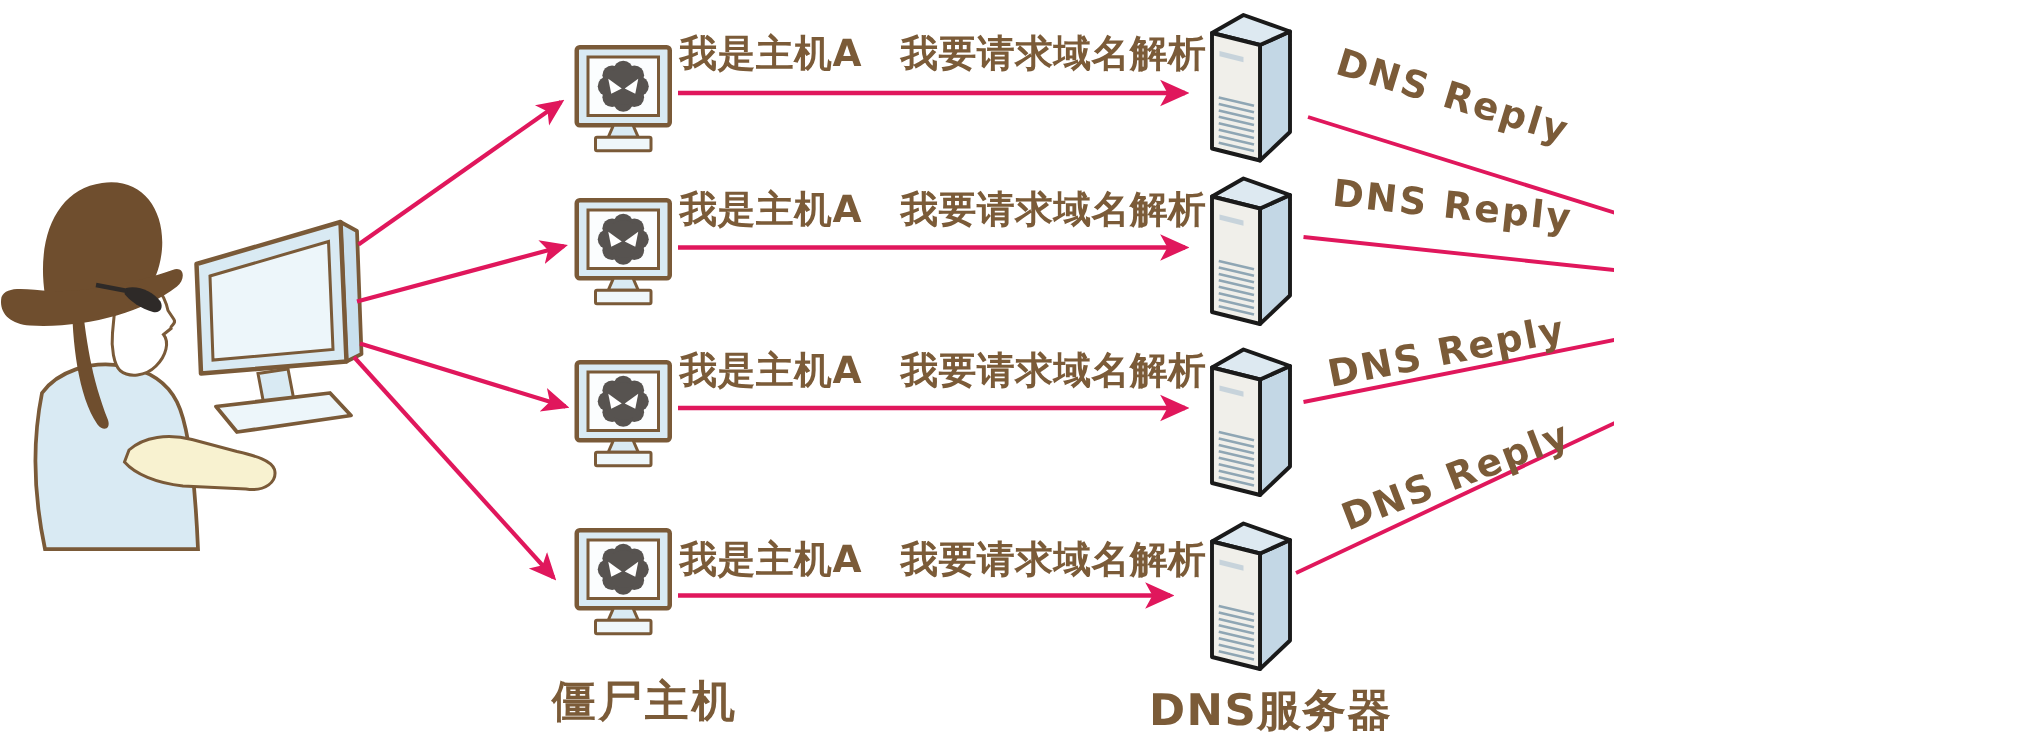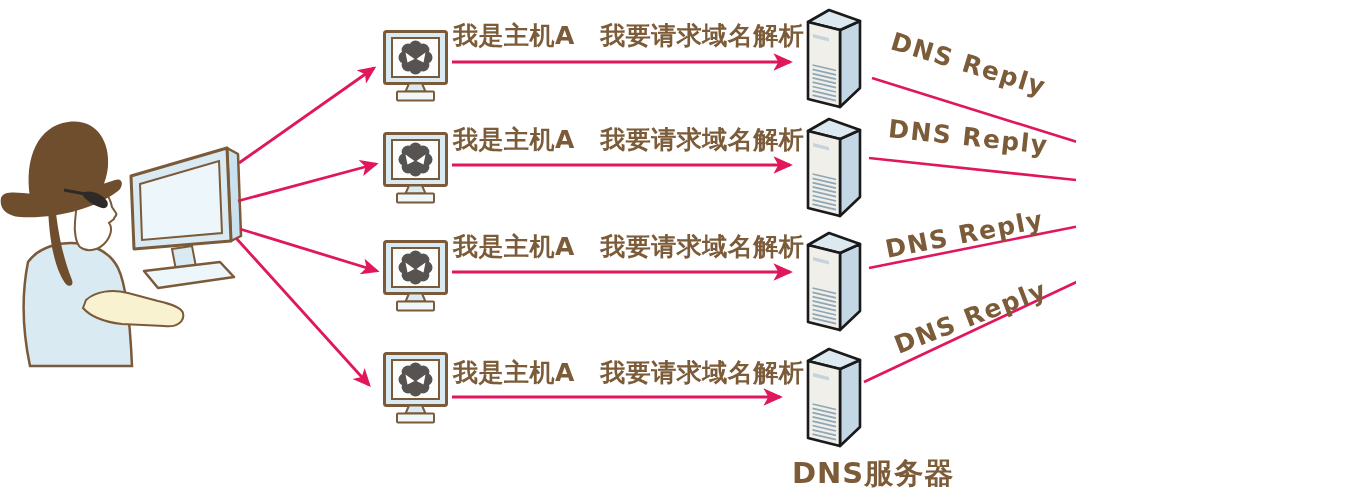--- a/index.html
+++ b/index.html
@@ -142,15 +142,16 @@
   <div class="lbl req" style="top:22px">我是主机A　我要请求域名解析</div>
   <div class="lbl req" style="top:126px">我是主机A　我要请求域名解析</div>
   <div class="lbl req" style="top:233px">我是主机A　我要请求域名解析</div>
   <div class="lbl req" style="top:359px">我是主机A　我要请求域名解析</div>
 
   <div class="lbl reply" style="left:888px;top:52px;transform:rotate(17deg)">DNS Reply</div>
   <div class="lbl reply" style="left:888px;top:124px;transform:rotate(6deg)">DNS Reply</div>
   <div class="lbl reply" style="left:884px;top:220px;transform:rotate(-11deg)">DNS Reply</div>
   <div class="lbl reply" style="left:890px;top:302px;transform:rotate(-21deg)">DNS Reply</div>
 
-  <div class="lbl caption" style="left:792px;top:458px;letter-spacing:1px">DNS服务器</div>
+  <div class="lbl caption" style="left:368px;top:452px">僵尸主机</div>
+  <div class="lbl caption" style="left:766px;top:458px;letter-spacing:1px">DNS服务器</div>
   <div class="lbl caption" style="left:1233px;top:331px">主机A</div>
 </div>
 
 </body></html>

